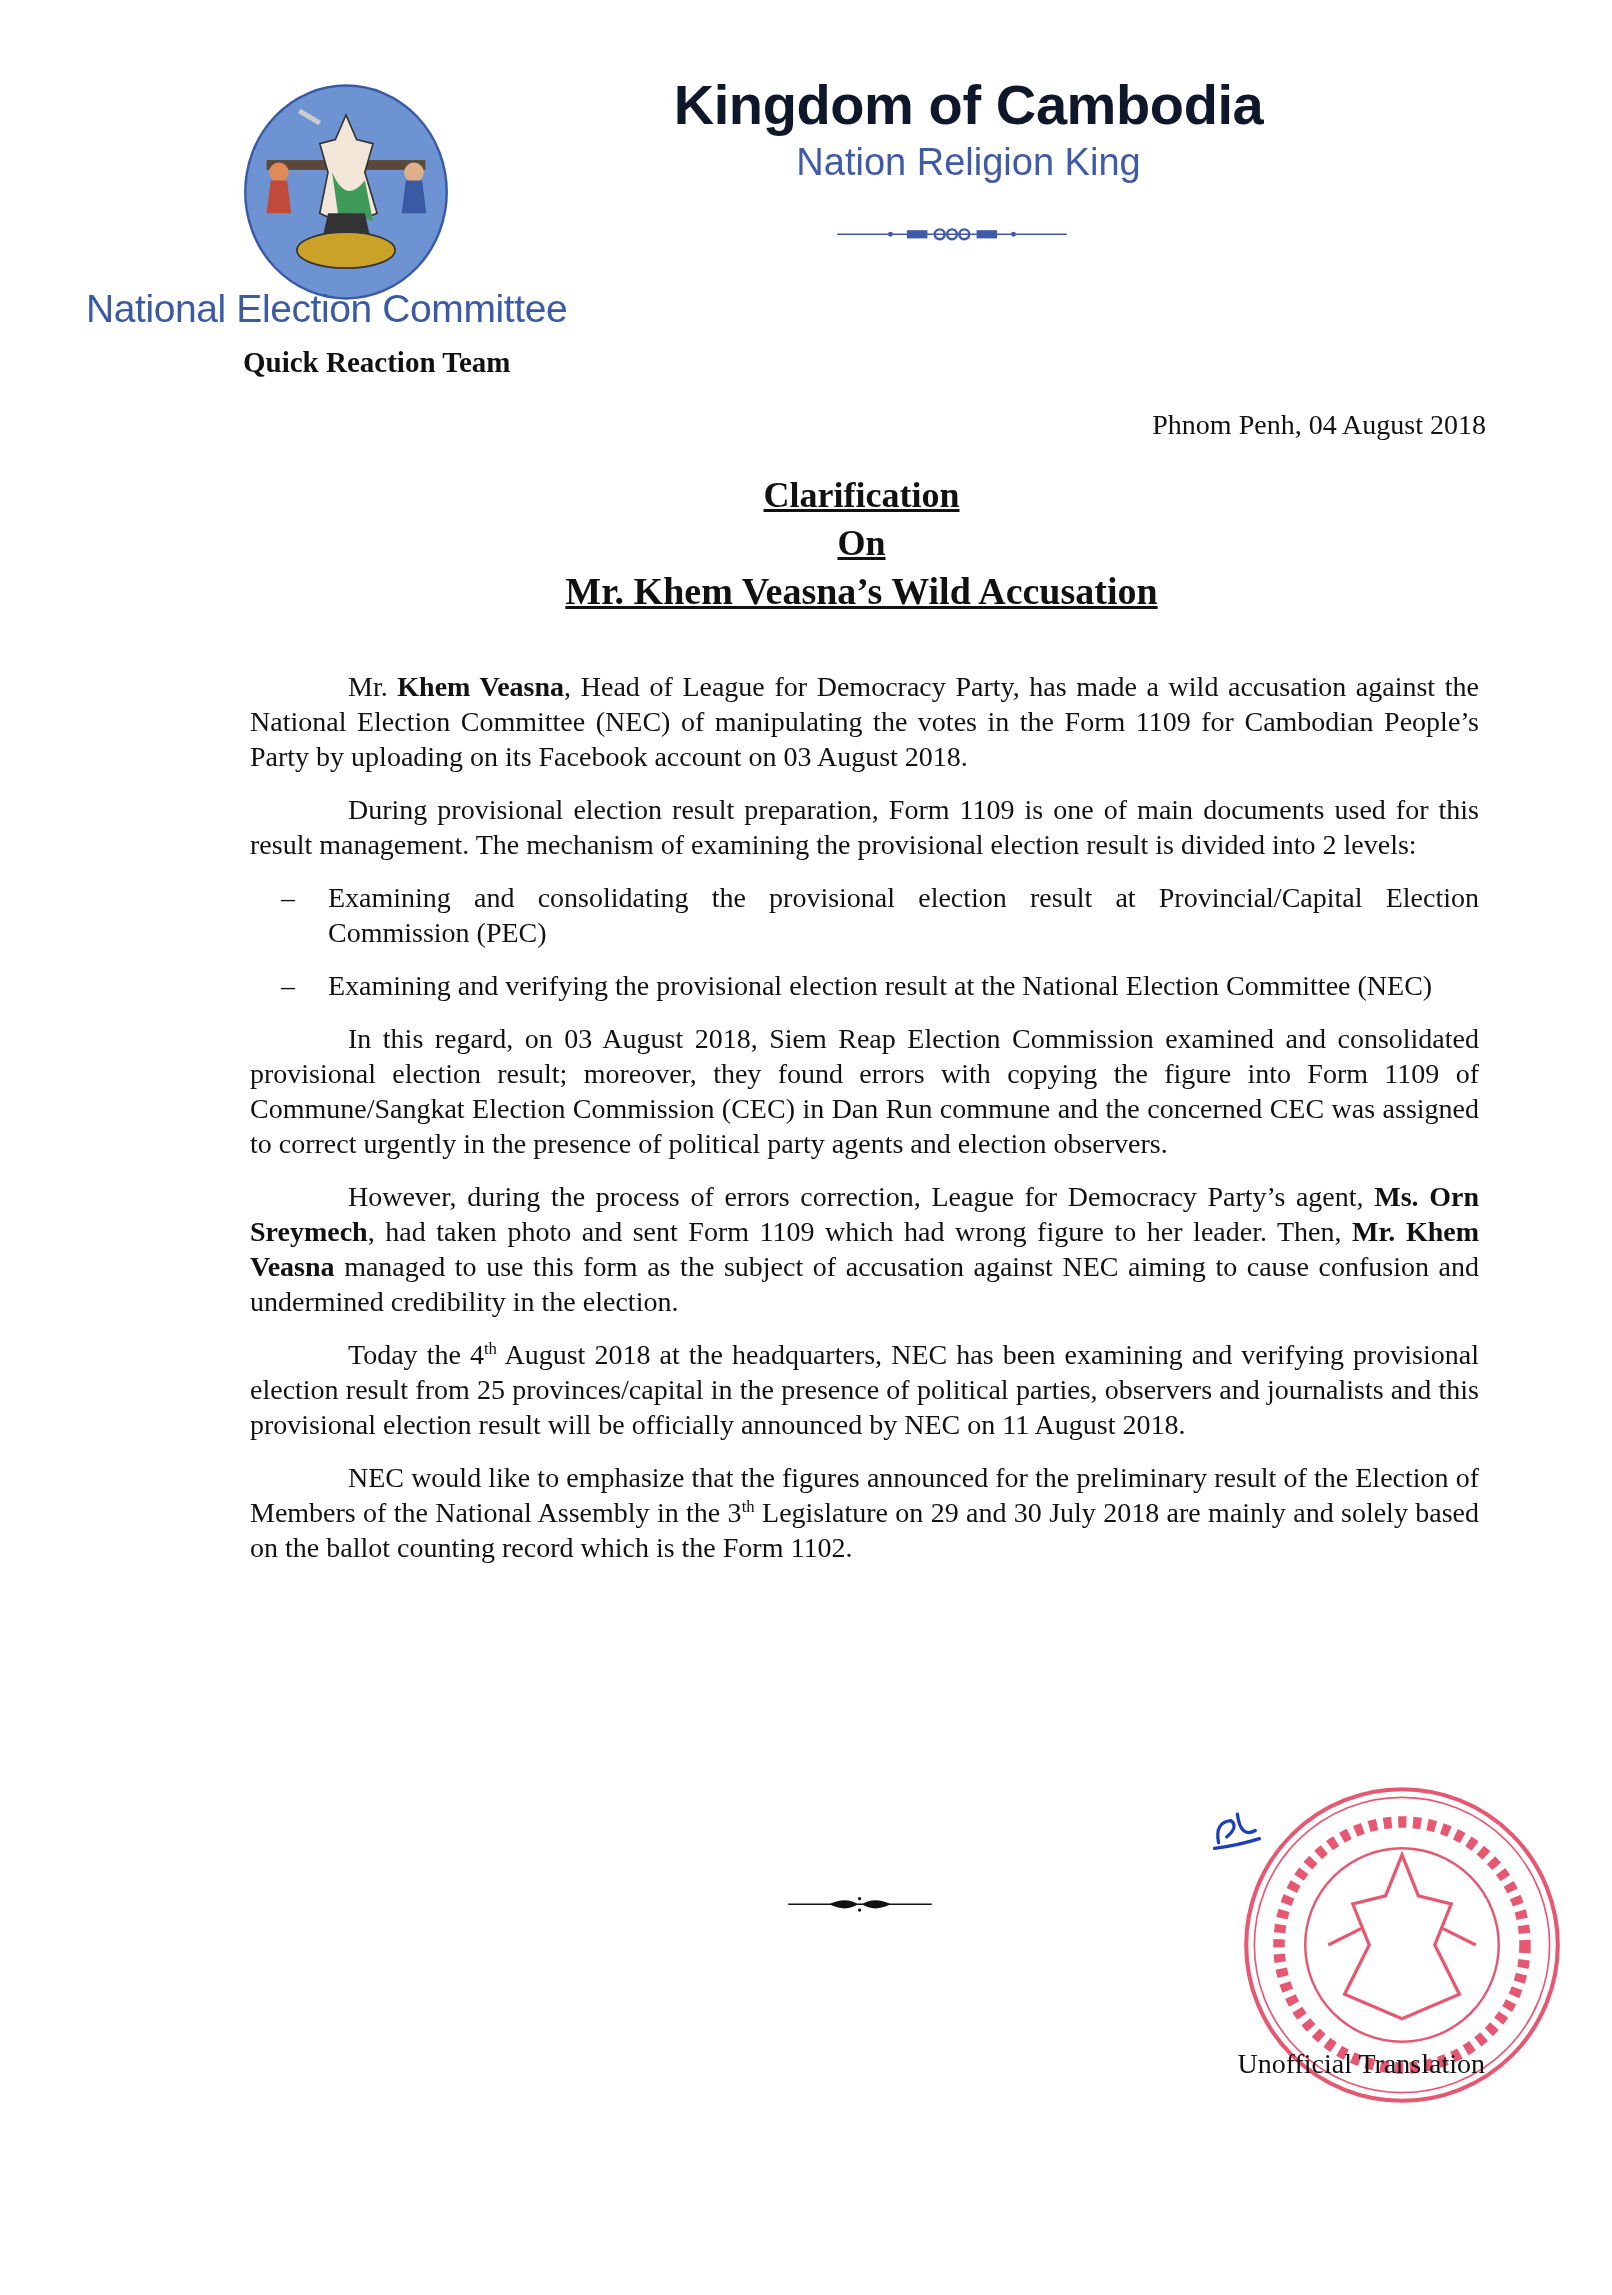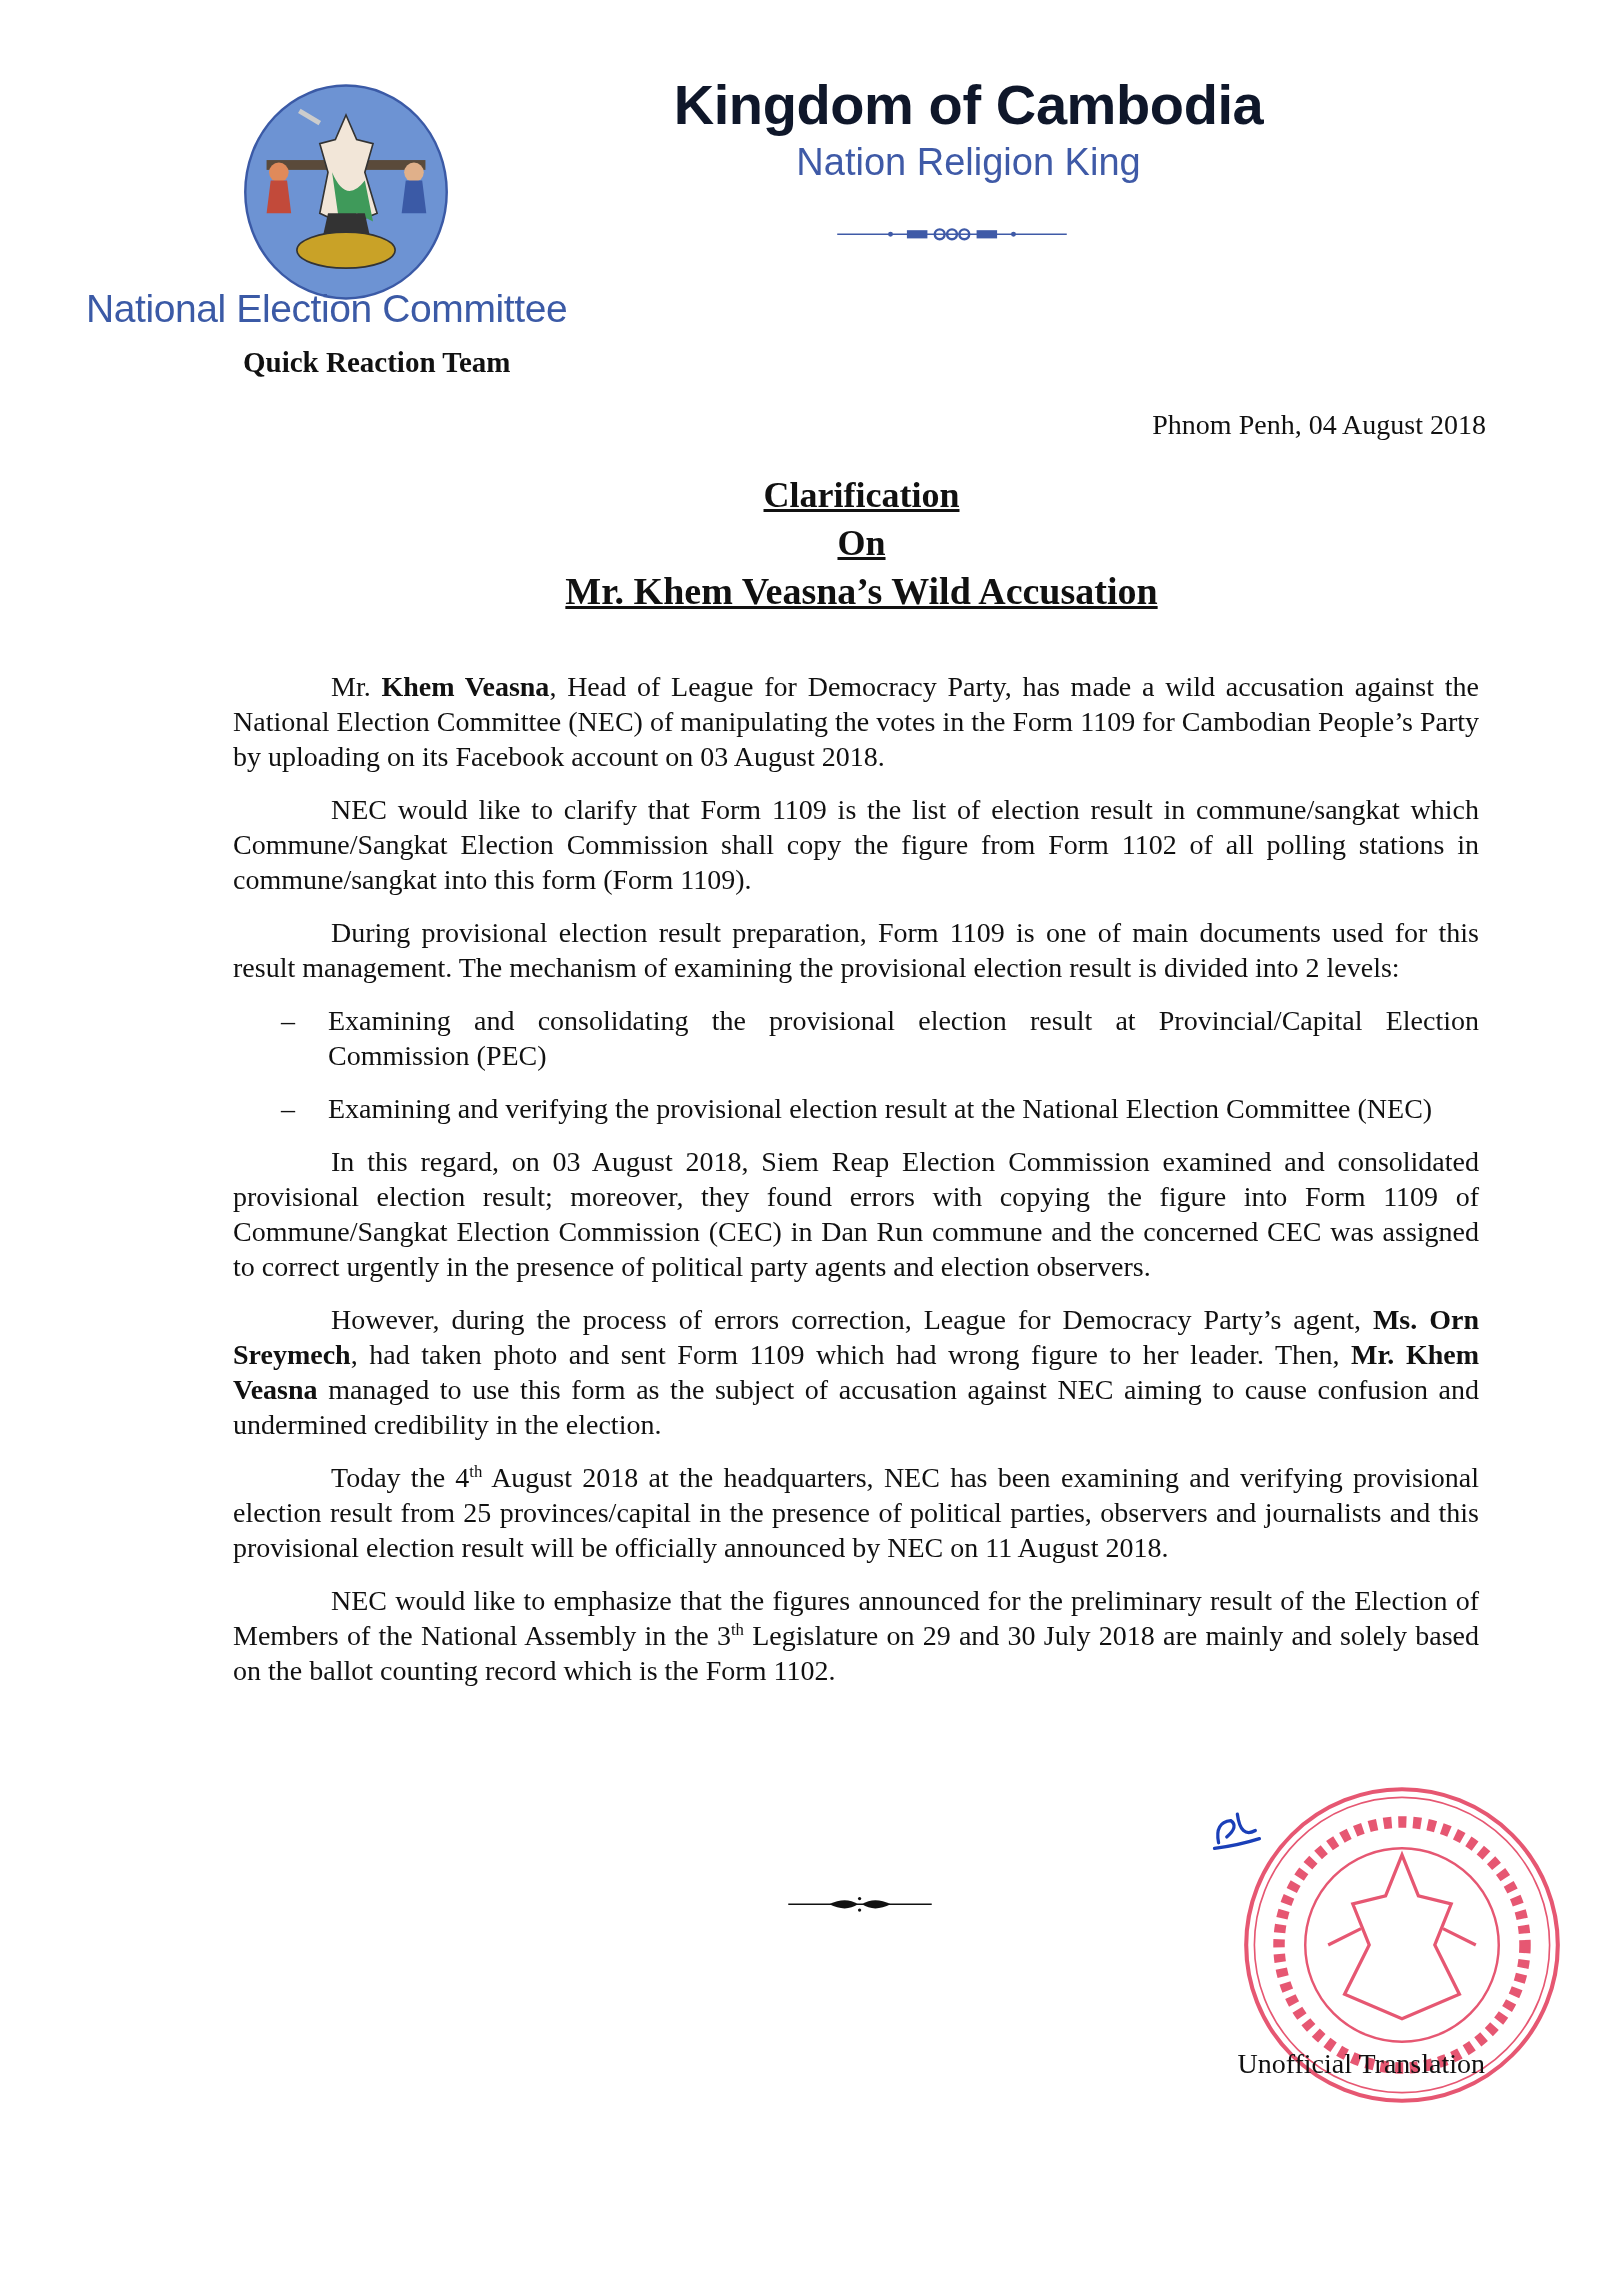--- a/index.html
+++ b/index.html
@@ -23,21 +23,21 @@
 
     .dateline { left: 1067px; top: 409px; width: 419px; text-align: right; font-size: 28px; white-space: nowrap; }
 
     .title { left: 410px; width: 903px; text-align: center; font-weight: bold; white-space: nowrap; text-decoration: underline; }
     .t1 { top: 474px; font-size: 36px; }
     .t2 { top: 522px; font-size: 36px; }
     .t3 { top: 569px; font-size: 38px; }
 
     
     .body { left: 233px; top: 669px; width: 1246px; font-size: 28px; line-height: 35px; text-align: justify; }
-    .body p { margin: 0 0 18px 0; text-indent: 98px; }
+    .body p { margin: 0 0 18px 17px; text-indent: 98px; }
     .body ul { list-style: none; margin: 0 0 18px 0; padding: 0; }
     .body li { position: relative; padding-left: 95px; margin-bottom: 18px; }
     .body li .dash { position: absolute; left: 48px; top: 0; }
     .body b { font-weight: bold; }
     .body sup { font-size: 60%; line-height: 0; vertical-align: super; }
 
     .divider-bottom { left: 784px; top: 1892px; width: 152px; height: 24.6px; }
 
     .stamp { left: 1238px; top: 1781px; width: 328px; height: 328px; }
     .initials { left: 1206px; top: 1806px; width: 66px; height: 49px; }
@@ -80,21 +80,20 @@
 </div>
 
 <div class="abs dateline">Phnom Penh, 04 August 2018</div>
 
 <div class="abs title t1">Clarification</div>
 <div class="abs title t2">On</div>
 <div class="abs title t3">Mr. Khem Veasna’s Wild Accusation</div>
 
 <div class="abs body">
   <p><span>Mr. </span><b>Khem Veasna</b><span>, Head of League for Democracy Party, has made a wild accusation against the National Election Committee (NEC) of manipulating the votes in the Form 1109 for Cambodian People’s Party by uploading on its Facebook account on 03 August 2018.</span></p>
-  <p>NEC would like to clarify that Form 1109 is the list of election result in commune/sangkat which Commune/Sangkat Election Commission shall copy the figure from Form 1102 of all polling stations in commune/sangkat into this form (Form 1109).</p>
   <p>During provisional election result preparation, Form 1109 is one of main documents used for this result management. The mechanism of examining the provisional election result is divided into 2 levels:</p>
   <ul>
     <li><span class="dash">–</span><span>Examining and consolidating the provisional election result at Provincial/Capital Election Commission (PEC)</span></li>
     <li><span class="dash">–</span><span>Examining and verifying the provisional election result at the National Election Committee (NEC)</span></li>
   </ul>
   <p>In this regard, on 03 August 2018, Siem Reap Election Commission examined and consolidated provisional election result; moreover, they found errors with copying the figure into Form 1109 of Commune/Sangkat Election Commission (CEC) in Dan Run commune and the concerned CEC was assigned to correct urgently in the presence of political party agents and election observers.</p>
   <p><span>However, during the process of errors correction, League for Democracy Party’s agent, </span><b>Ms. Orn Sreymech</b><span>, had taken photo and sent Form 1109 which had wrong figure to her leader. Then, </span><b>Mr. Khem Veasna</b><span> managed to use this form as the subject of accusation against NEC aiming to cause confusion and undermined credibility in the election.</span></p>
   <p><span>Today the 4</span><sup>th</sup><span> August 2018 at the headquarters, NEC has been examining and verifying provisional election result from 25 provinces/capital in the presence of political parties, observers and journalists and this provisional election result will be officially announced by NEC on 11 August 2018.</span></p>
   <p><span>NEC would like to emphasize that the figures announced for the preliminary result of the Election of Members of the National Assembly in the 3</span><sup>th</sup><span> Legislature on 29 and 30 July 2018 are mainly and solely based on the ballot counting record which is the Form 1102.</span></p>
 </div>

